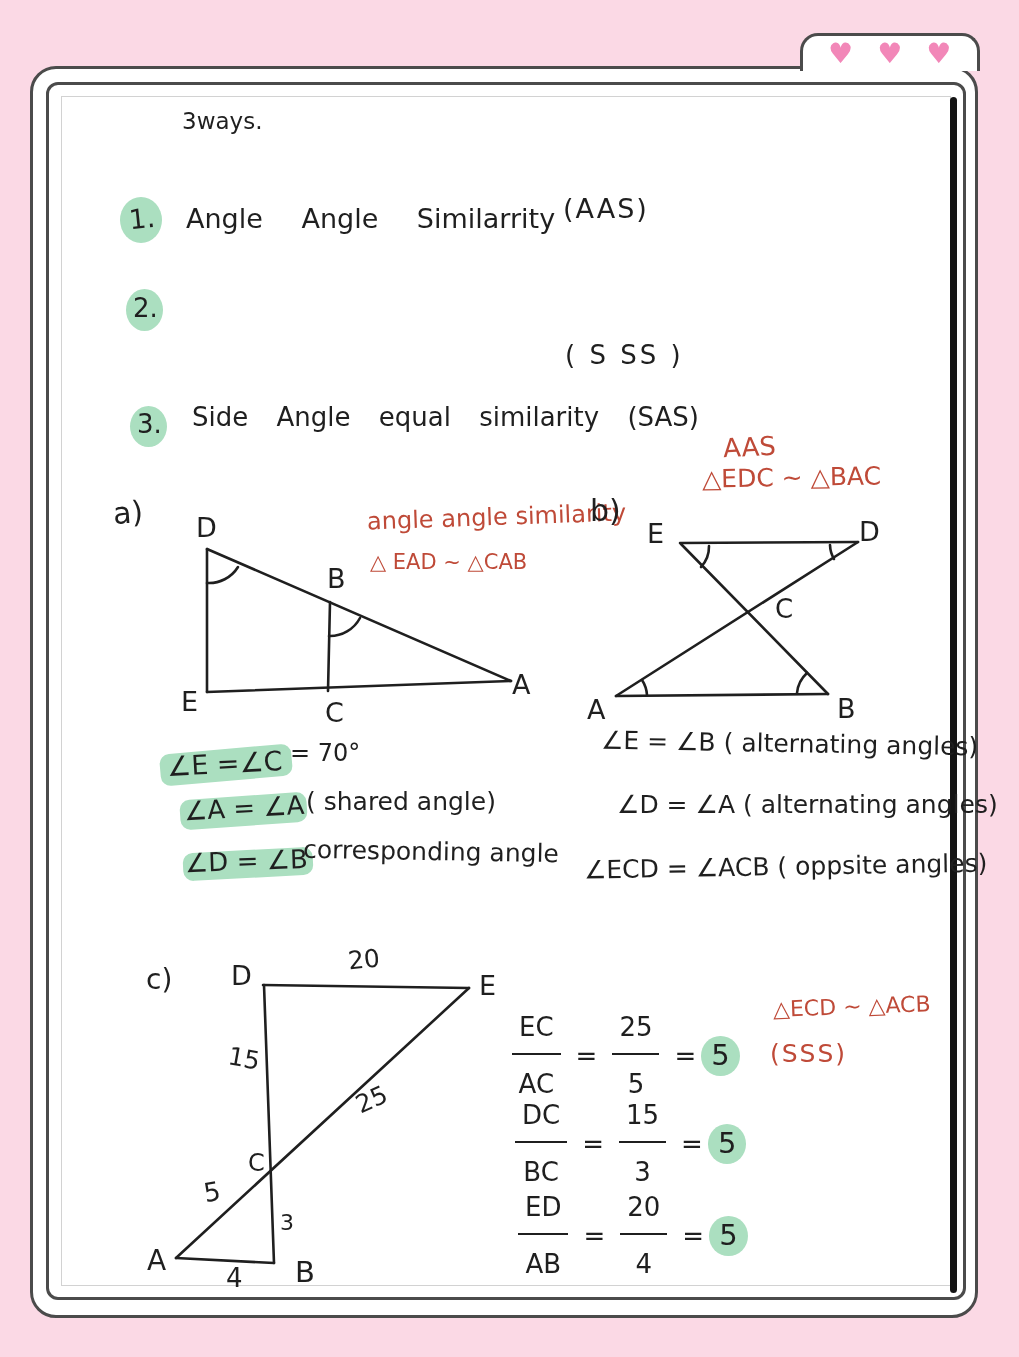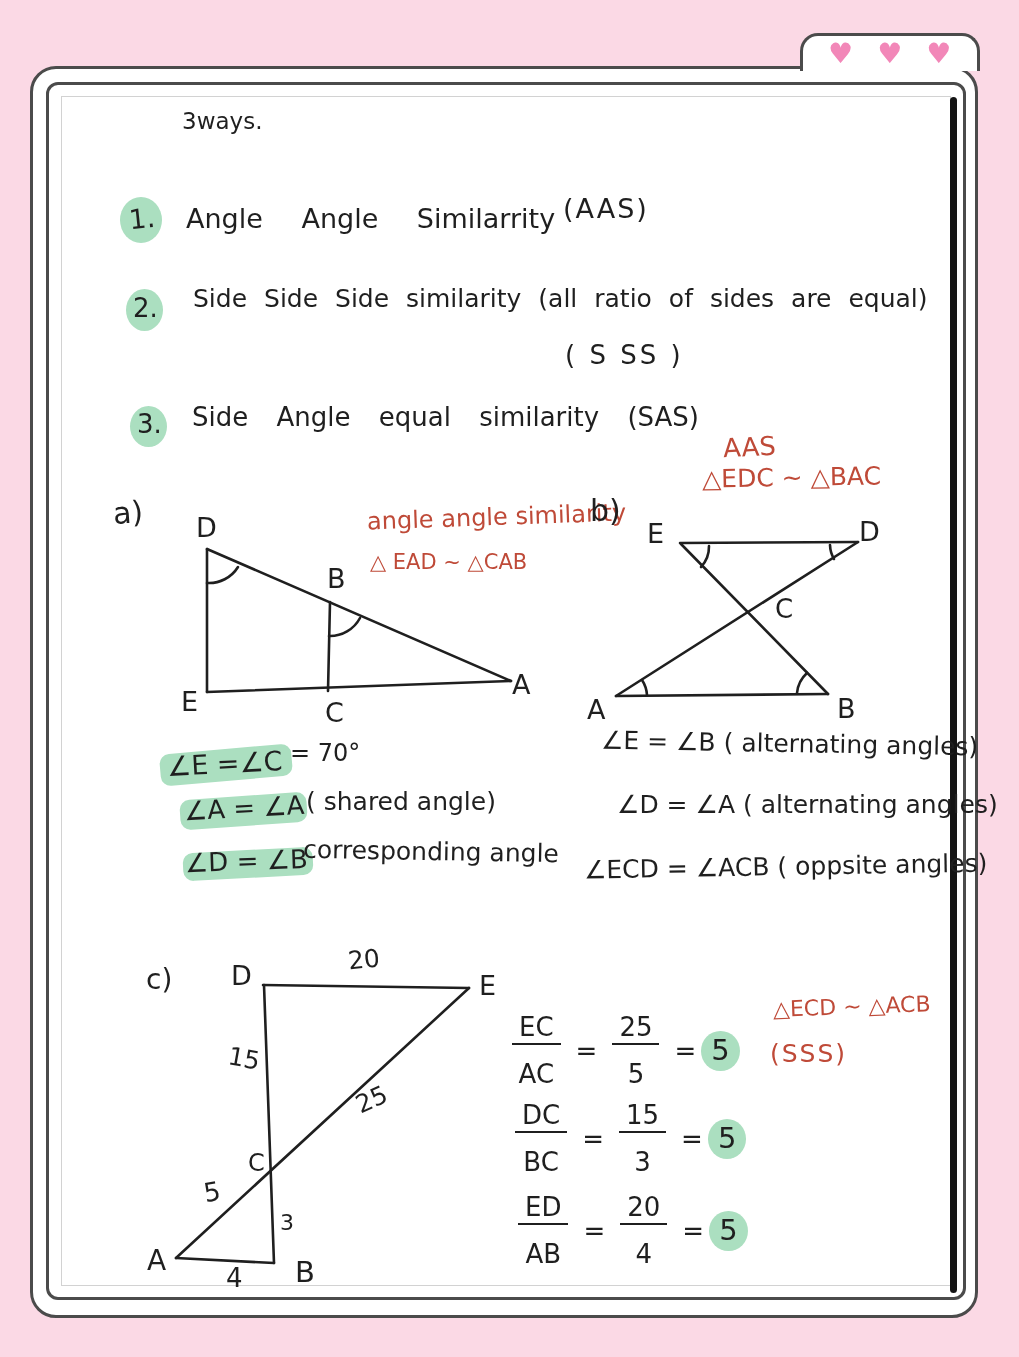--- a/index.html
+++ b/index.html
@@ -15,21 +15,21 @@
        border:3px solid #4b4b4b;border-radius:12px;z-index:4;box-sizing:border-box;}
   .inner-rect{position:absolute;left:12px;top:11px;right:12px;bottom:11px;border:1.5px solid #d2d2d2;}
   .scrollbar{position:absolute;left:950px;top:97px;width:7px;height:1196px;background:#141414;
        border-radius:4px;z-index:6;}
   .ink-svg{position:absolute;left:0;top:0;z-index:5;}
   .hw{position:absolute;white-space:nowrap;color:#1f1f1f;z-index:6;line-height:1.15;}
   .red{color:#bf4a38;}
   .circ{position:absolute;background:#abdfc0;border-radius:50%;z-index:5;}
   .hl{position:absolute;background:#abdfc0;border-radius:10px;z-index:5;}
   .frac{display:inline-flex;flex-direction:column;align-items:center;line-height:1.05;}
-  .frac .top{border-bottom:2.5px solid #1f1f1f;padding:0 7px 2px;}
+  .frac .top{border-bottom:2.5px solid #1f1f1f;padding:0 7px 12px;}
   .frac .bot{padding-top:16px;}
   .ratio-row{position:absolute;display:flex;align-items:center;gap:15px;z-index:6;color:#1f1f1f;
        font-size:26px;}
   .res5{background:#abdfc0;border-radius:50%;padding:2px 10px 4px;font-size:29px;}
 </style>
 </head>
 <body>
 
 <div class="canvas">
 
@@ -73,21 +73,20 @@
 
   <div class="hw" style="left:146px;top:108px;font-size:23px;margin-left:36px;">3ways.</div>
 
   <div class="circ" style="left:120px;top:197px;width:42px;height:46px;"></div>
   <div class="hw" style="left:129px;top:203px;font-size:27px;transform:rotate(-6deg);">1.</div>
   <div class="hw" style="left:186px;top:203px;font-size:27px;word-spacing:30px;">Angle Angle Similarrity</div>
   <div class="hw" style="left:563px;top:193px;font-size:27px;letter-spacing:2px;">(AAS)</div>
 
   <div class="circ" style="left:126px;top:289px;width:37px;height:42px;"></div>
   <div class="hw" style="left:133px;top:294px;font-size:26px;">2.</div>
-  <div class="hw" style="left:193px;top:285px;font-size:25px;word-spacing:9px;">Side Side Side similarity (all ratio of sides are equal)</div>
   <div class="hw" style="left:565px;top:341px;font-size:26px;letter-spacing:3px;">( S SS )</div>
 
   <div class="circ" style="left:130px;top:406px;width:37px;height:41px;"></div>
   <div class="hw" style="left:137px;top:410px;font-size:26px;">3.</div>
   <div class="hw" style="left:192px;top:403px;font-size:26px;word-spacing:20px;">Side Angle equal similarity (SAS)</div>
 
   <div class="hw" style="left:113px;top:496px;font-size:30px;transform:rotate(-4deg);">a)</div>
   <div class="hw red" style="left:367px;top:504px;font-size:24px;transform:rotate(-2deg);">angle angle similarity</div>
   <div class="hw red" style="left:370px;top:550px;font-size:21px;">△ EAD ~ △CAB</div>
   <div class="hw" style="left:196px;top:512px;font-size:27px;">D</div>

